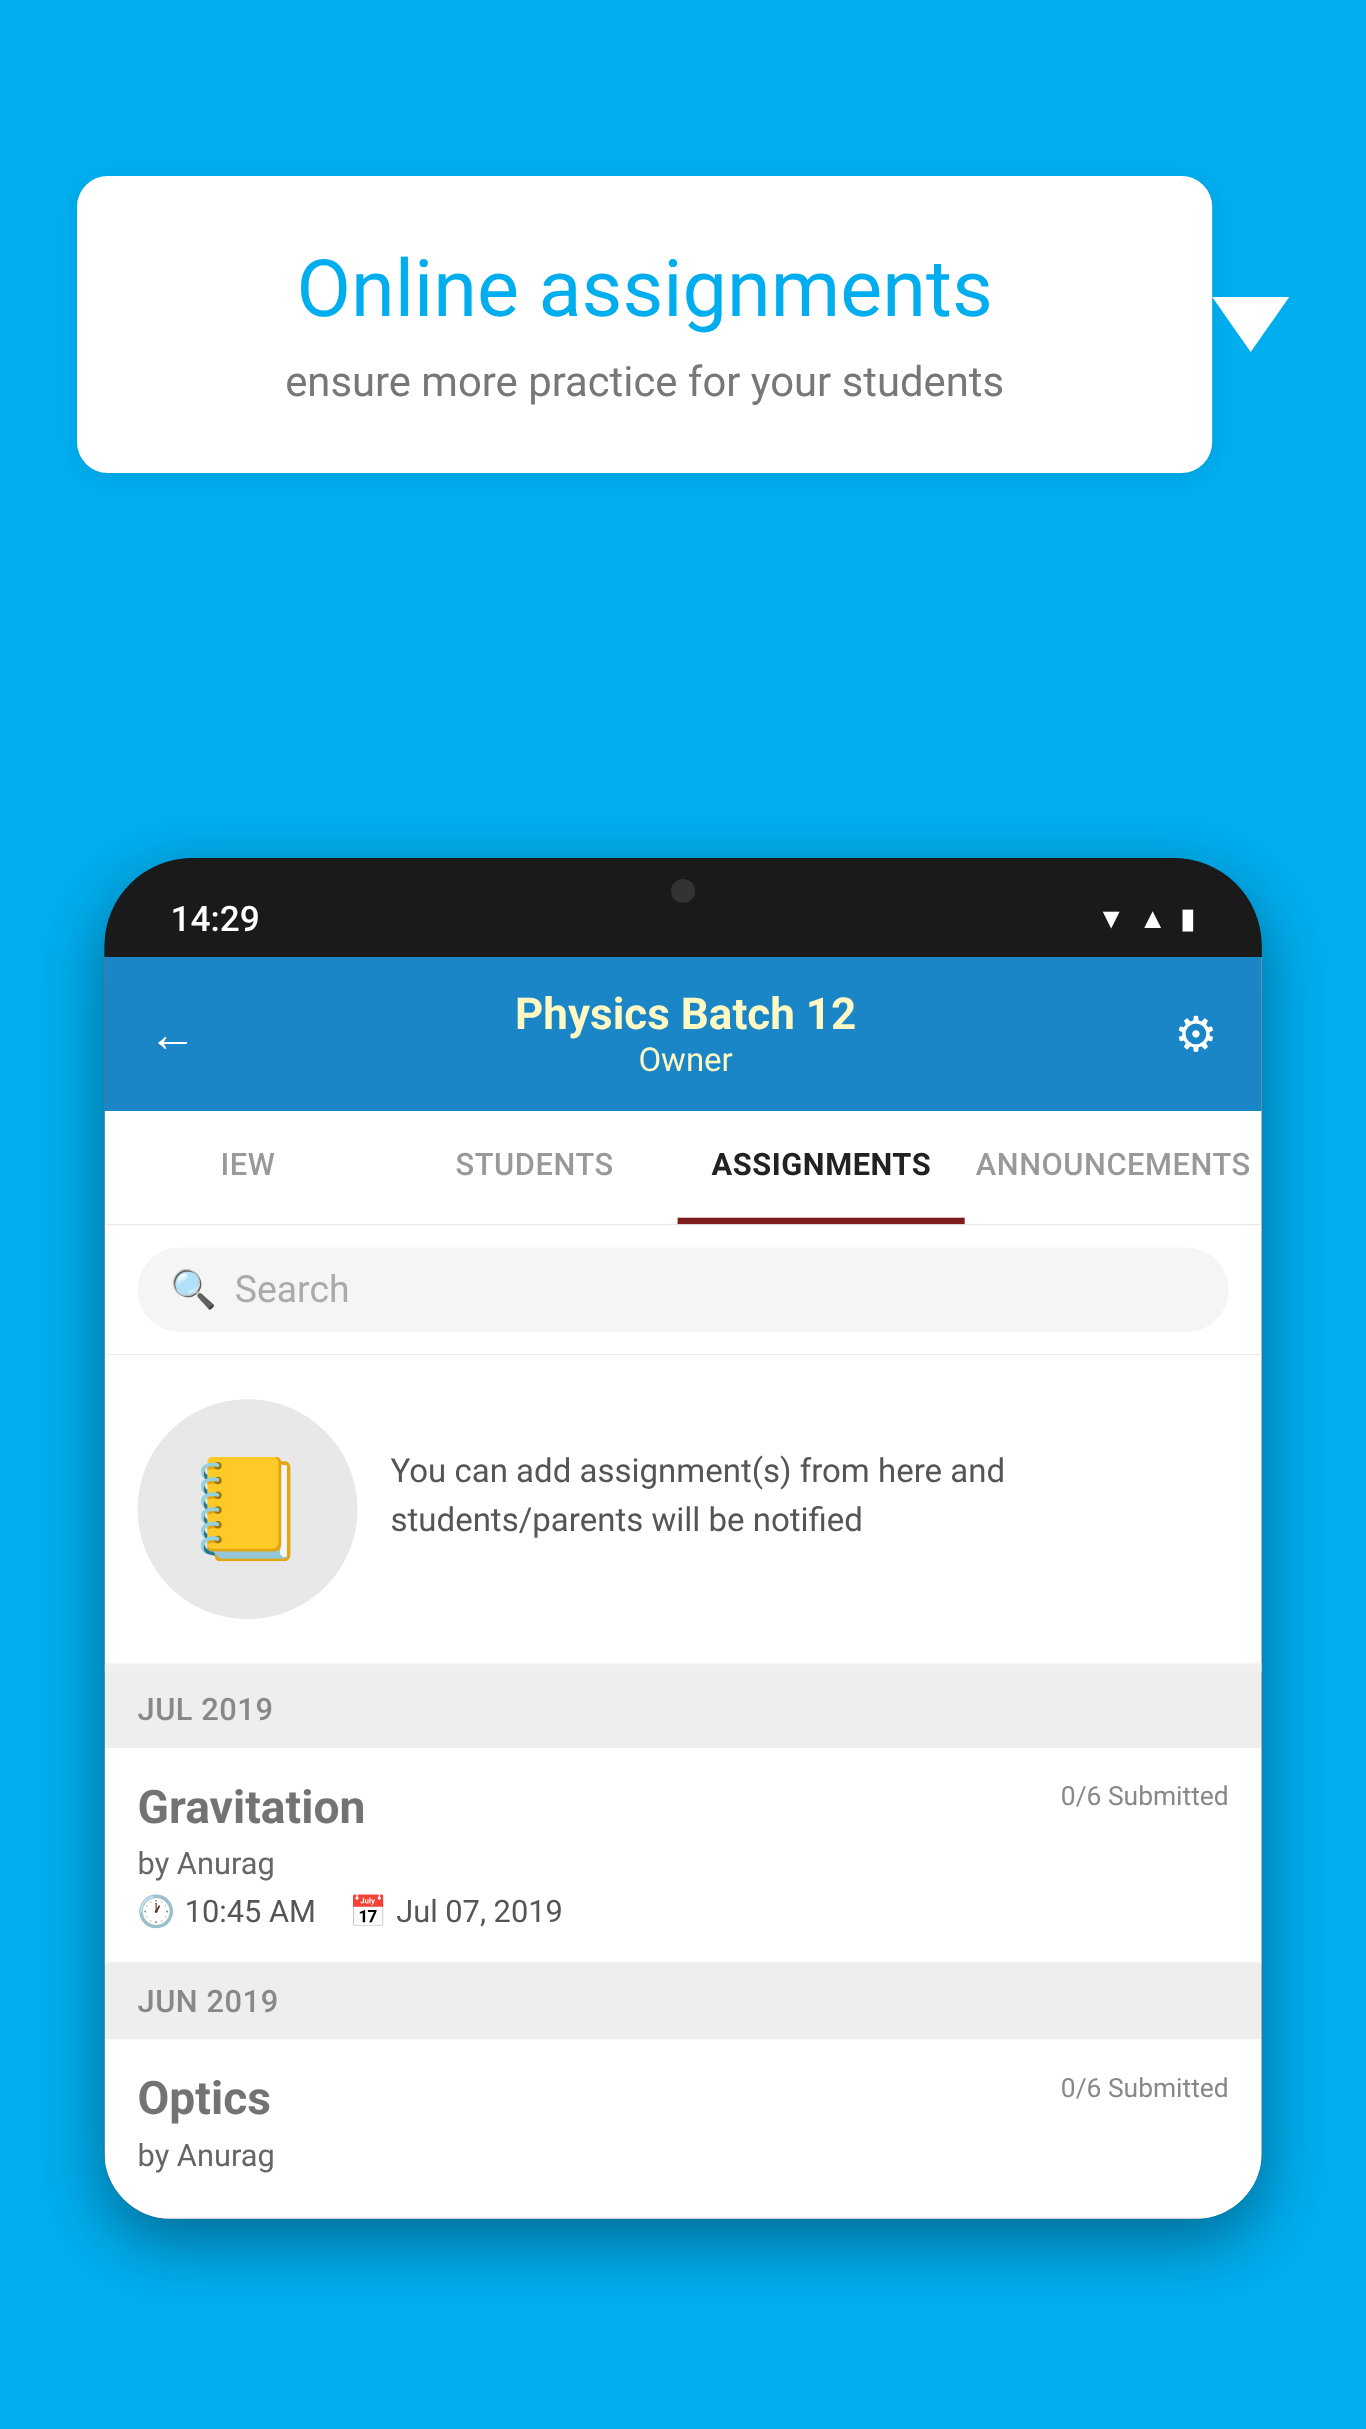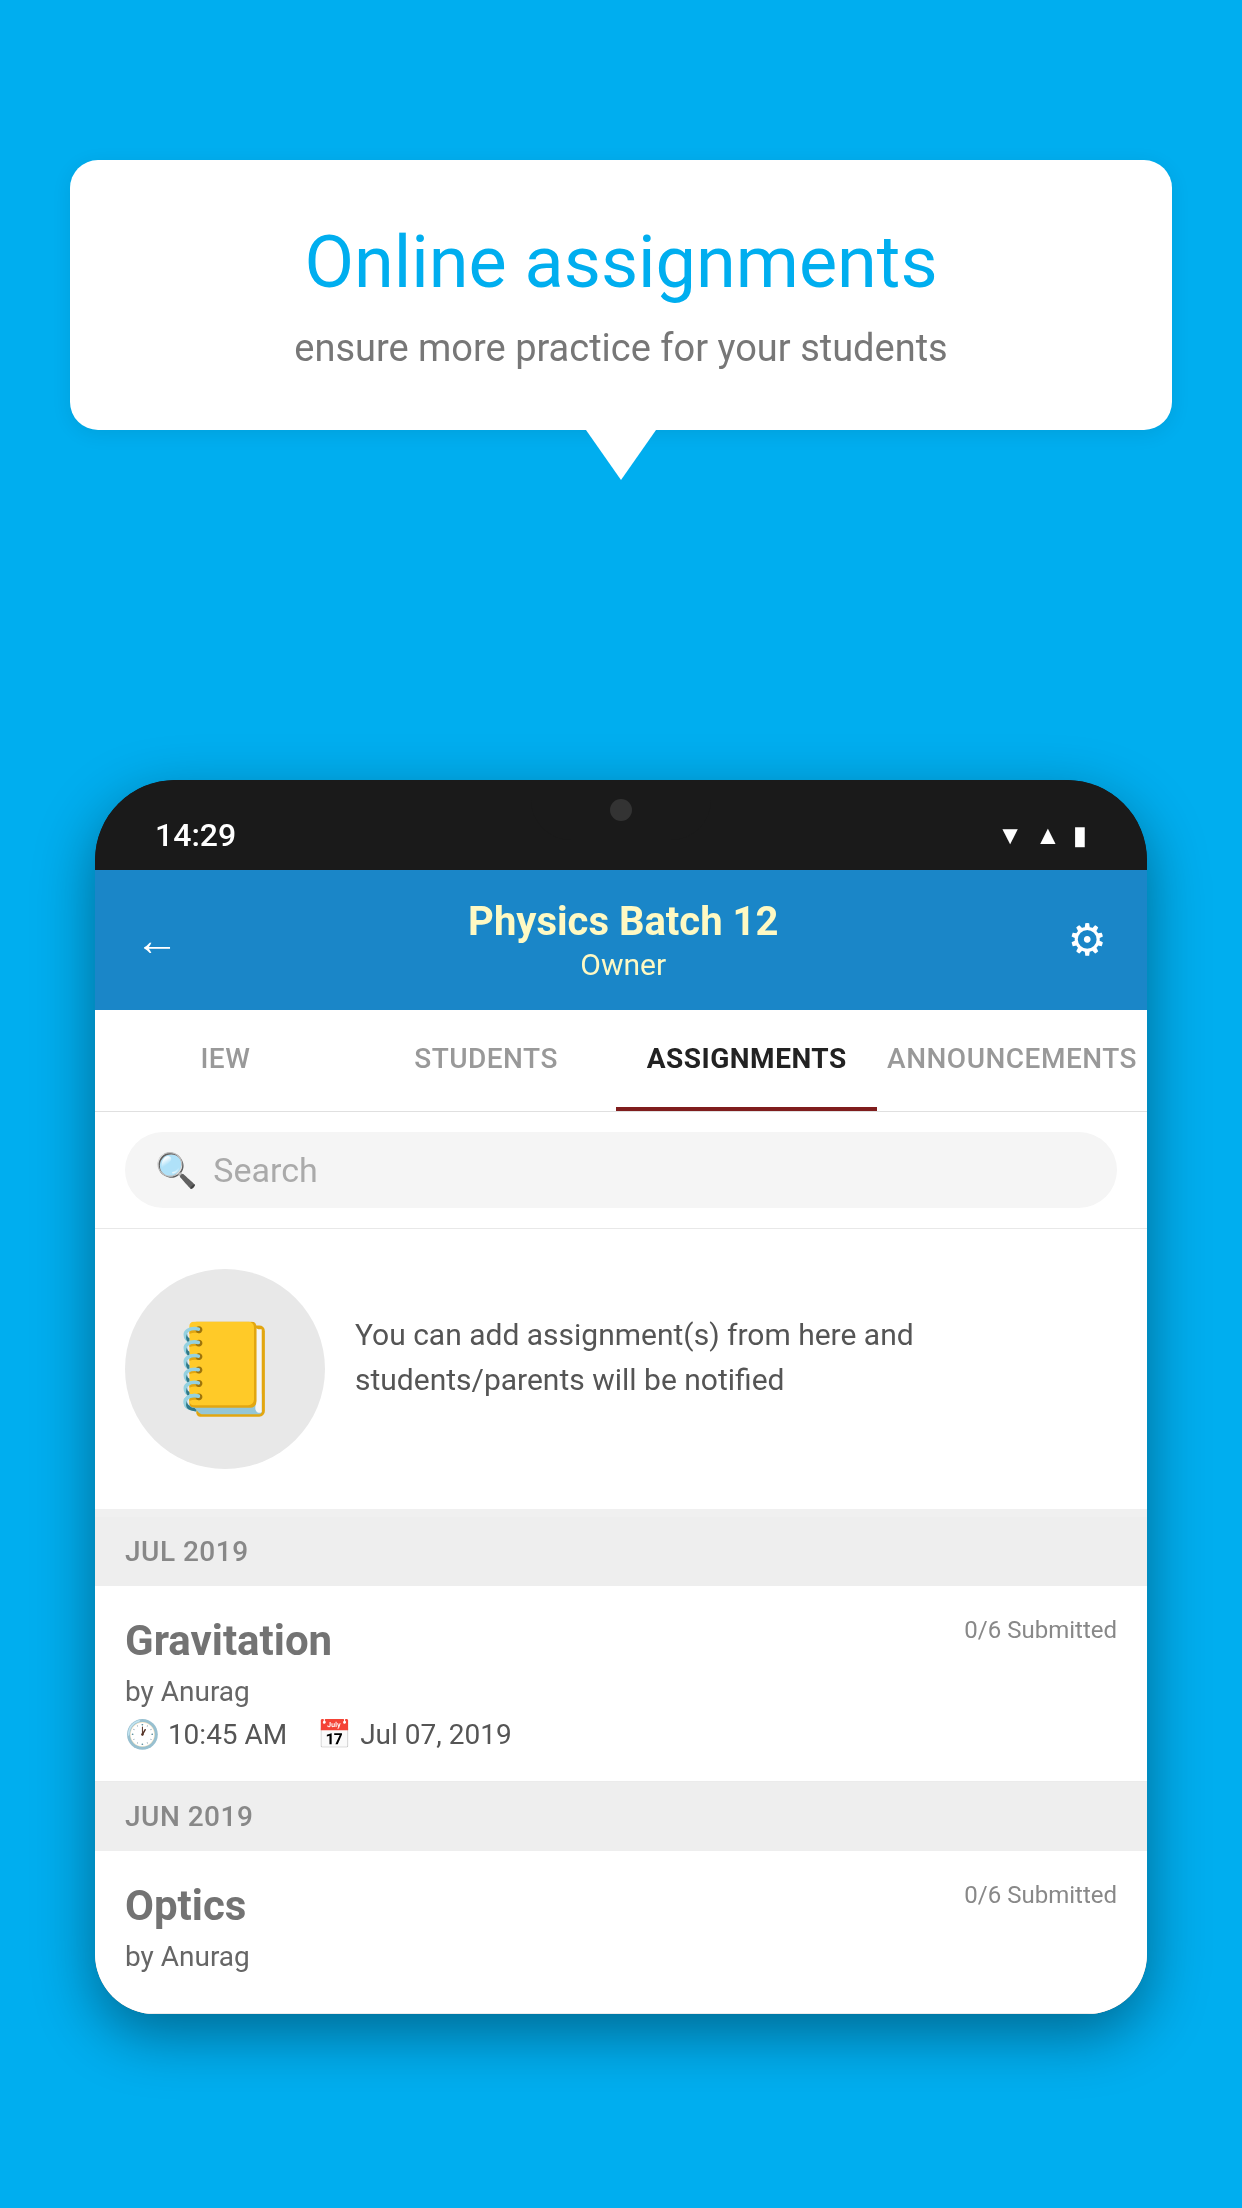--- a/index.html
+++ b/index.html
@@ -13,21 +13,21 @@
       overflow: hidden;
     }
 
     
     .speech-bubble-wrapper {
       position: absolute;
       top: 160px;
       left: 70px;
       right: 70px;
       display: flex;
-      flex-direction: column;
+      flex-direction: row;
       align-items: center;
     }
 
     .speech-bubble {
       background: #fff;
       border-radius: 28px;
       padding: 60px 70px 60px 70px;
       width: 100%;
       text-align: center;
       box-shadow: 0 4px 20px rgba(0,0,0,0.08);
@@ -183,21 +183,21 @@
       font-size: 28px;
       color: #999;
       font-weight: 500;
       cursor: pointer;
       letter-spacing: 0.5px;
       border-bottom: 4px solid transparent;
     }
 
     .tab-item.active {
       color: #222;
-      border-bottom: 4px solid #7f1d1d;
+      border-bottom: 6px solid #7f1d1d;
       font-weight: 700;
     }
 
     
     .search-container {
       background: #fff;
       padding: 20px 30px;
       border-bottom: 1px solid #e8e8e8;
     }
 

